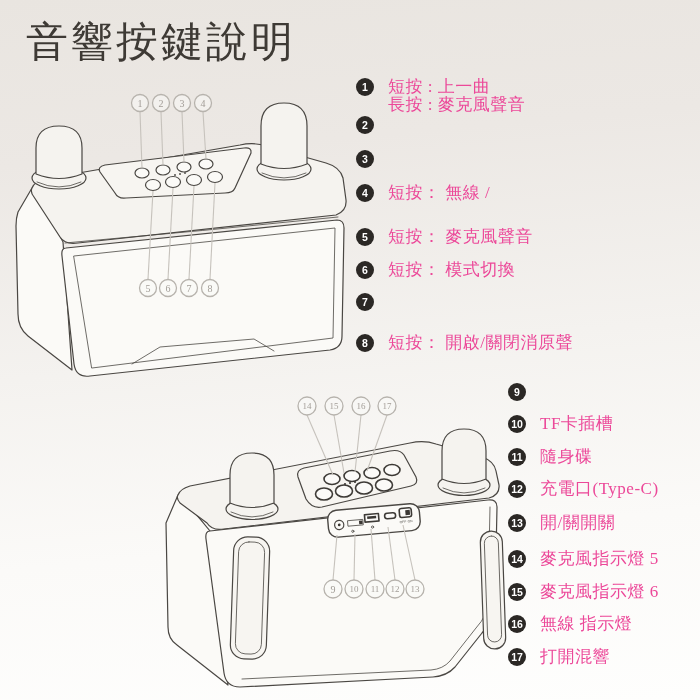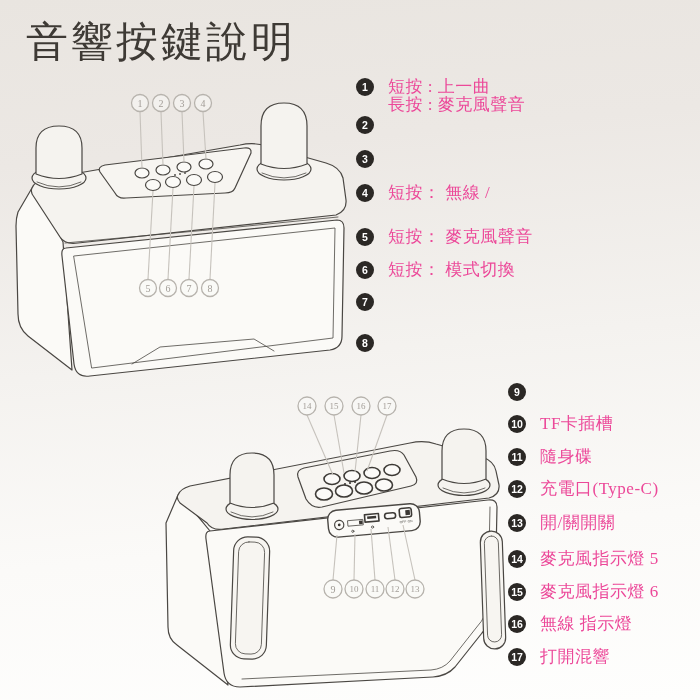--- a/index.html
+++ b/index.html
@@ -301,20 +301,23 @@
   </div>
 
   <div class="legend-item" style="left: 356px; top: 293px;">
     <span class="badge">7</span>
     <span class="lines">
         </span>
   </div>
 
   <div class="legend-item" style="left: 356px; top: 334px;">
     <span class="badge">8</span>
+    <span class="lines">
+          <div>短按： 開啟/關閉消原聲</div>
+        </span>
   </div>
 </div>
   <div id="legend-ports">
   <div class="legend-item" style="left: 508px; top: 383px;">
     <span class="badge">9</span>
   </div>
 
   <div class="legend-item" style="left: 508px; top: 415px;">
     <span class="badge">10</span>
     <span class="lines">

